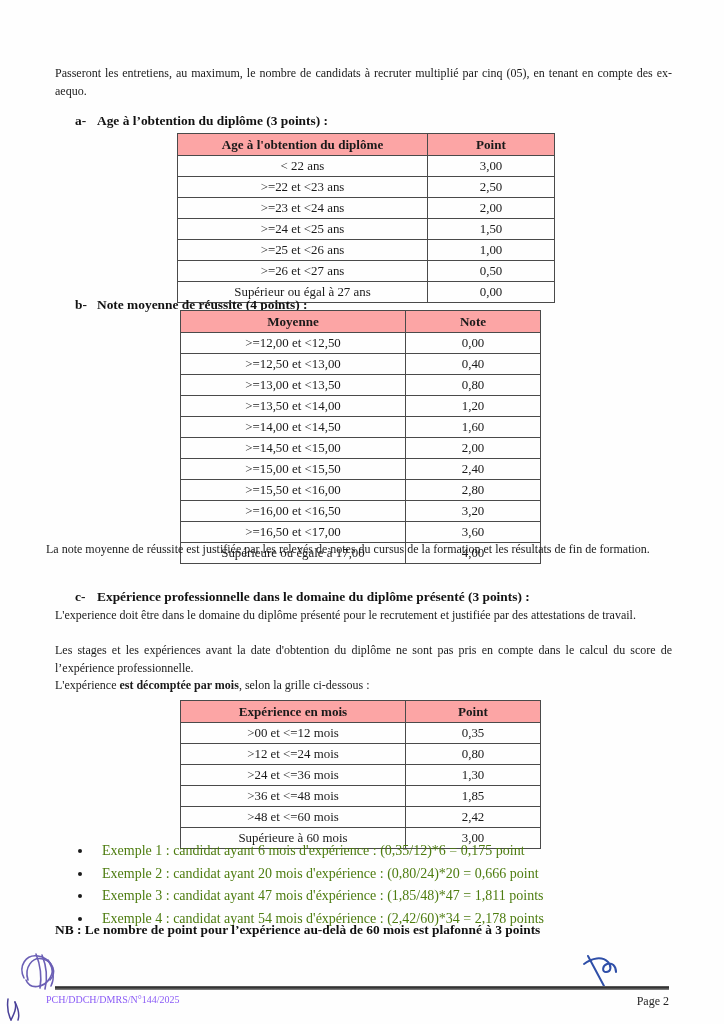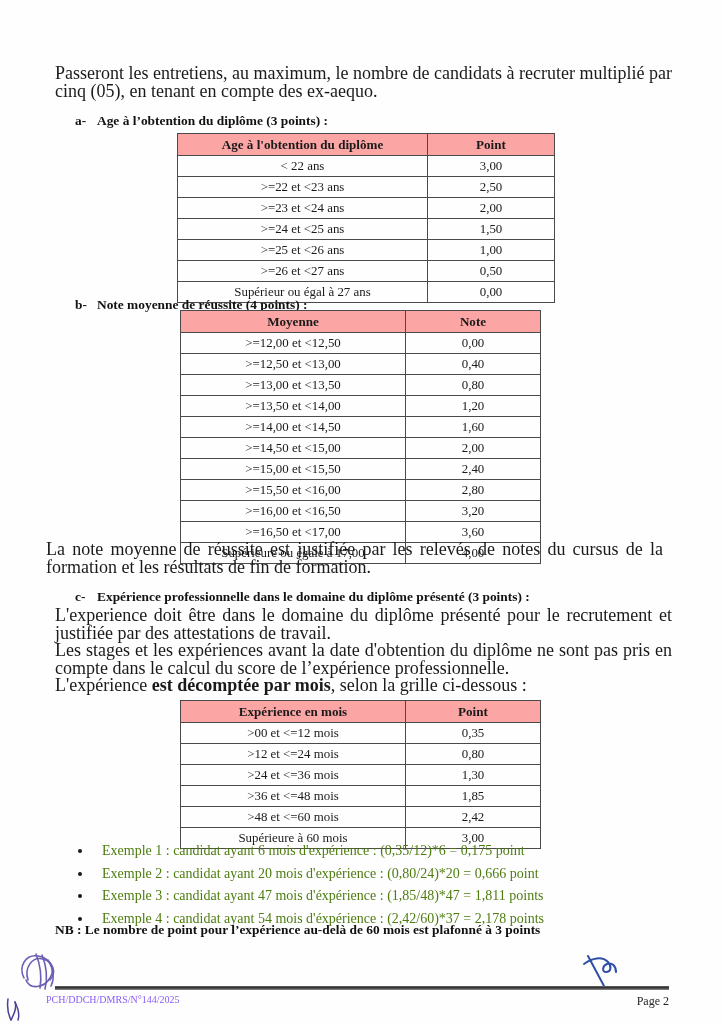--- a/index.html
+++ b/index.html
@@ -17,21 +17,21 @@
   }
   .page {
     position: absolute;
     inset: 0;
     background: #fefefe;
   }
 
   
   .para {
     position: absolute;
-    font-size: 18px;
+    font-size: 12px;
     line-height: 17.6px;
     text-align: justify;
     color: #1a1a1a;
   }
 
   .section-head {
     position: absolute;
     font-size: 13.4px;
     font-weight: bold;
     line-height: 17px;
@@ -320,21 +320,21 @@
           <td>Supérieure à 60 mois</td>
           <td>3,00</td>
         </tr>
     </tbody>
   </table>
 
   <ul class="bullets">
     <li><span class="dot"></span><span>Exemple 1 : candidat ayant 6 mois d'expérience : (0,35/12)*6 = 0,175 point</span></li>
     <li><span class="dot"></span><span>Exemple 2 : candidat ayant 20 mois d'expérience : (0,80/24)*20 = 0,666 point</span></li>
     <li><span class="dot"></span><span>Exemple 3 : candidat ayant 47 mois d'éxpérience : (1,85/48)*47 = 1,811 points</span></li>
-    <li><span class="dot"></span><span>Exemple 4 : candidat ayant 54 mois d'éxpérience : (2,42/60)*37 = 2,178 points</span></li>
+    <li><span class="dot"></span><span>Exemple 4 : candidat ayant 54 mois d'éxpérience : (2,42/60)*34 = 2,178 points</span></li>
   </ul>
 
   <div class="nb-line">NB : Le nombre de point pour l’expérience au-delà de 60 mois est plafonné à 3 points</div>
 
   <svg class="sig sig-left" width="56" height="50" viewBox="0 0 56 50" fill="none">
     <g stroke="#6b5fb5" stroke-width="1.6" fill="none" stroke-linecap="round">
       <path d="M8 30 C2 18, 10 6, 22 8 C34 10, 40 20, 34 30 C28 40, 14 42, 10 32"></path>
       <path d="M12 32 C8 20, 16 8, 27 11 C37 14, 41 24, 34 32"></path>
       <path d="M20 6 C24 16, 26 28, 24 40"></path>
       <path d="M26 7 C30 17, 32 29, 29 41"></path>

